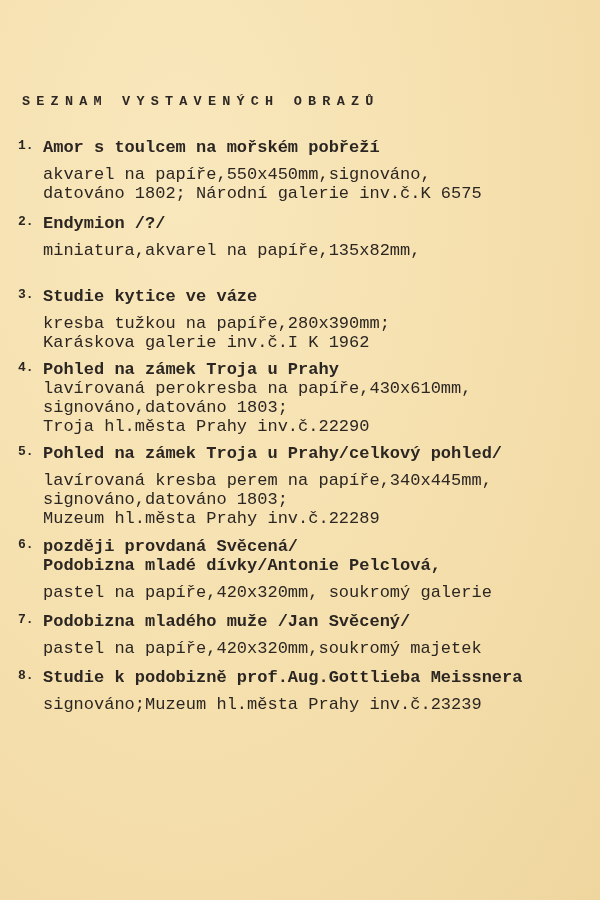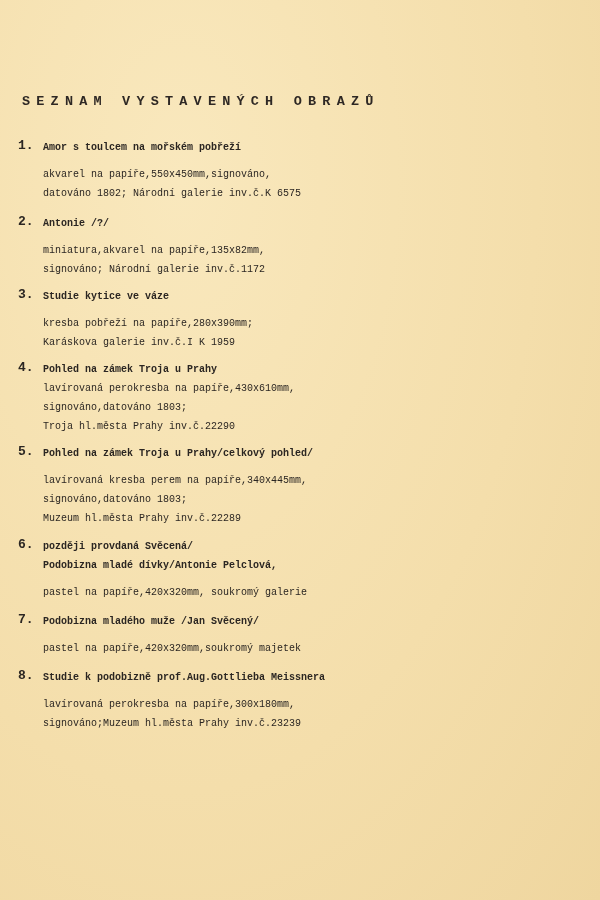--- a/index.html
+++ b/index.html
@@ -12,52 +12,51 @@
     position: relative;
   }
   .page { position: absolute; left: 0; top: 0; width: 600px; height: 852px; }
   .title {
     position: absolute; left: 22px; top: 94px;
     font-size: 13.5px; letter-spacing: 6.2px; font-weight: bold;
     color: #2e2824; white-space: nowrap;
   }
   .entry { position: absolute; left: 18px; white-space: nowrap; }
   .num { position: absolute; left: 0; top: 0; font-size: 13px; font-weight: bold; }
-  .line { font-size: 10px; line-height: 19px; padding-left: 25px; }
+  .line { font-size: 17px; line-height: 19px; padding-left: 25px; }
   .heading-line { font-weight: bold; }
   .gap { height: 8px; }
 </style>
 </head>
 <body>
 
 <div class="page">
   <div class="title">SEZNAM VYSTAVENÝCH OBRAZŮ</div>
 
   <div class="entry" style="top:138px">
     <span class="num">1.</span>
     <div class="line heading-line">Amor s toulcem na mořském pobřeží</div>
     <div class="gap"></div>
     <div class="line">akvarel na papíře,550x450mm,signováno,</div>
     <div class="line">datováno 1802; Národní galerie inv.č.K 6575</div>
   </div>
 
   <div class="entry" style="top:214px">
     <span class="num">2.</span>
-    <div class="line heading-line">Antonie /?/</div>
+    <div class="line heading-line">Endymion /?/</div>
     <div class="gap"></div>
     <div class="line">miniatura,akvarel na papíře,135x82mm,</div>
-    <div class="line">signováno; Národní galerie inv.č.1172</div>
   </div>
 
   <div class="entry" style="top:287px">
     <span class="num">3.</span>
     <div class="line heading-line">Studie kytice ve váze</div>
     <div class="gap"></div>
-    <div class="line">kresba pobřeží na papíře,280x390mm;</div>
-    <div class="line">Karáskova galerie inv.č.I K 1959</div>
+    <div class="line">kresba tužkou na papíře,280x390mm;</div>
+    <div class="line">Karáskova galerie inv.č.I K 1962</div>
   </div>
 
   <div class="entry" style="top:360px">
     <span class="num">4.</span>
     <div class="line heading-line">Pohled na zámek Troja u Prahy</div>
     <div class="line">lavírovaná perokresba na papíře,430x610mm,</div>
     <div class="line">signováno,datováno 1803;</div>
     <div class="line">Troja hl.města Prahy inv.č.22290</div>
   </div>
 
@@ -82,16 +81,15 @@
     <span class="num">7.</span>
     <div class="line heading-line">Podobizna mladého muže /Jan Svěcený/</div>
     <div class="gap"></div>
     <div class="line">pastel na papíře,420x320mm,soukromý majetek</div>
   </div>
 
   <div class="entry" style="top:668px">
     <span class="num">8.</span>
     <div class="line heading-line">Studie k podobizně prof.Aug.Gottlieba Meissnera</div>
     <div class="gap"></div>
-    <div class="line">lavírovaná perokresba na papíře,300x180mm,</div>
     <div class="line">signováno;Muzeum hl.města Prahy inv.č.23239</div>
   </div>
 </div>
 
 </body></html>

